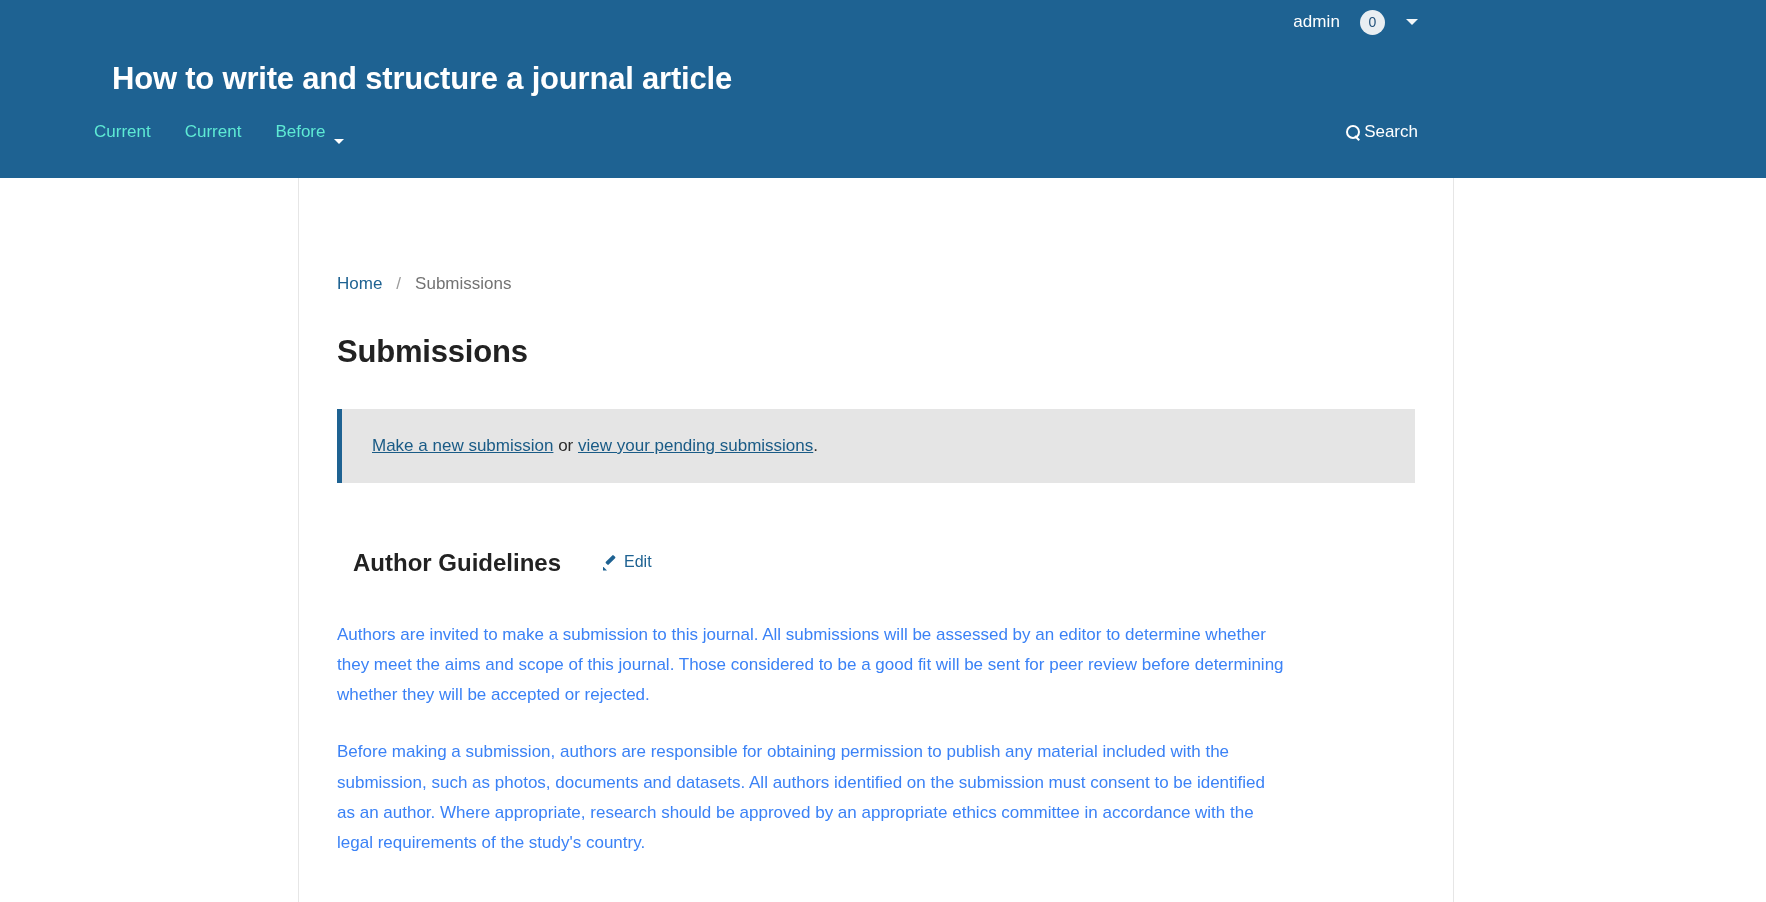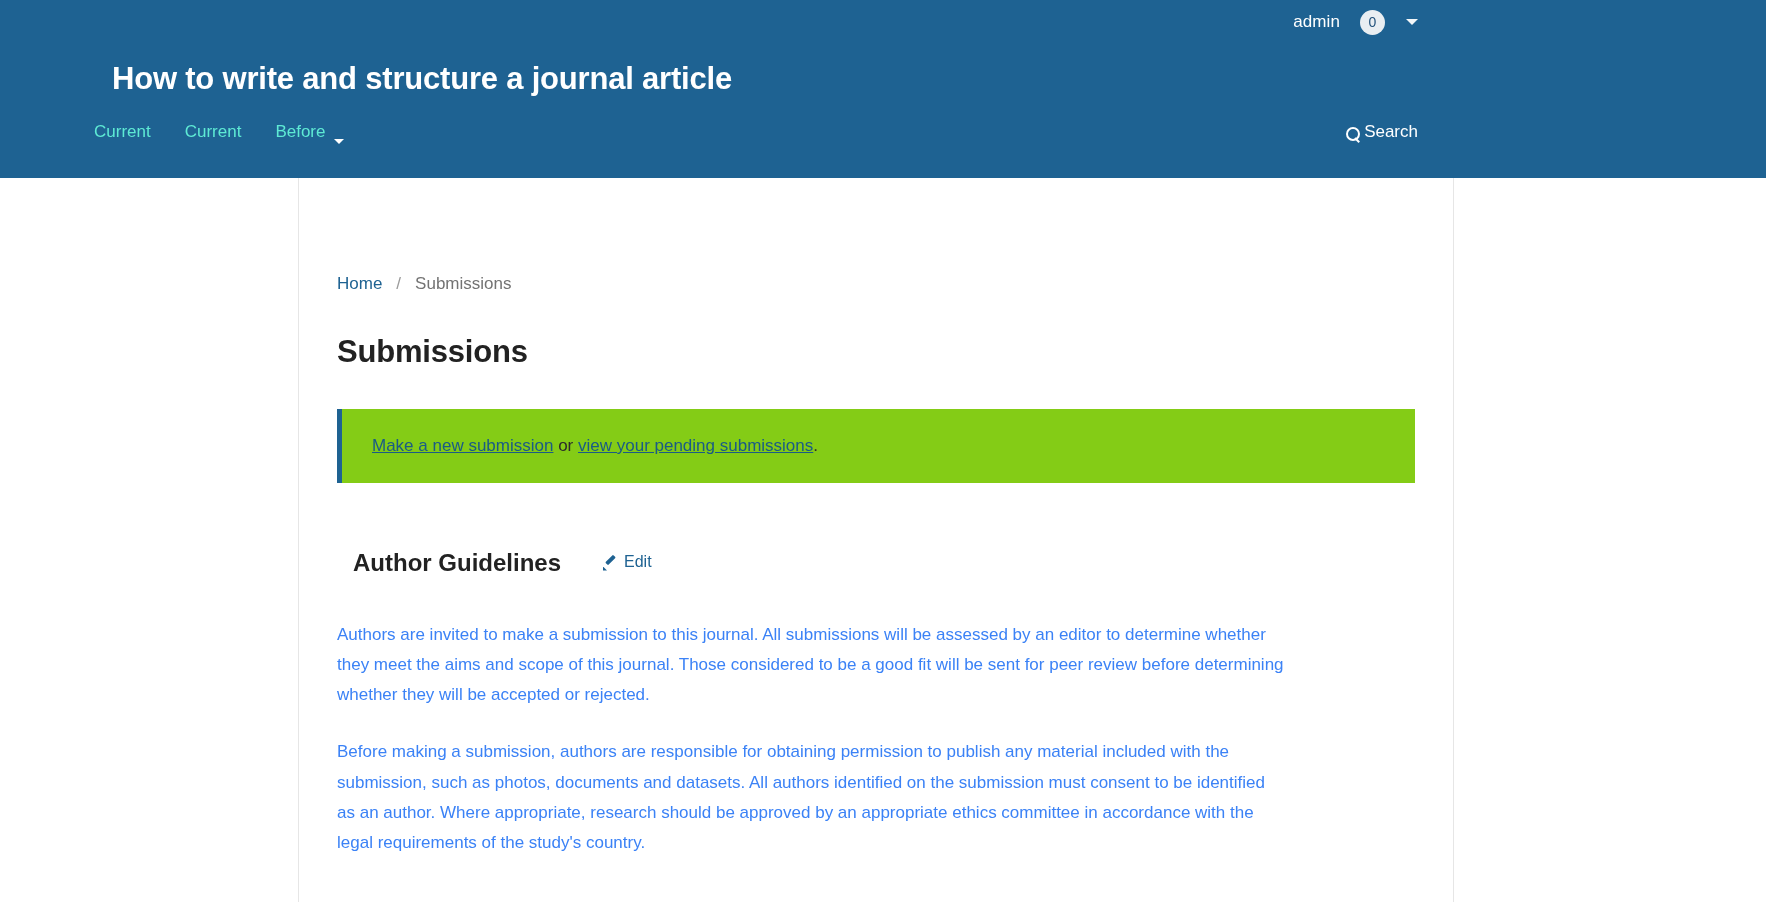--- a/index.html
+++ b/index.html
@@ -93,21 +93,21 @@
     width: 0; height: 0;
     border-left: 5px solid transparent;
     border-right: 5px solid transparent;
     border-top: 5px solid #ffffff;
   }
   .nav-right { margin-left: auto; display: flex; align-items: center; }
   .search-link {
     color: #fff;
     font-size: 17px;
     display: inline-flex;
-    align-items: flex-end;
+    align-items: center;
     gap: 3px;
     text-decoration: none;
   }
   .search-glyph {
     display: inline-block;
     width: 15px; height: 15px;
     position: relative;
   }
   .search-glyph::before {
     content: "";
@@ -163,21 +163,21 @@
   .page-title {
     font-size: 31px;
     font-weight: bold;
     color: #222222;
     margin: 40px 0 0 0;
     letter-spacing: -.2px;
   }
 
   .notice {
     margin-top: 39px;
-    background: #84cc16;
+    background: #e5e5e5;
     border-left: 5px solid #1e6292;
     padding: 24px 30px;
     font-size: 17px;
     color: #2b2b2b;
     line-height: 1.5;
   }
   .notice a {
     color: #1a5b86;
     text-decoration: underline;
   }

